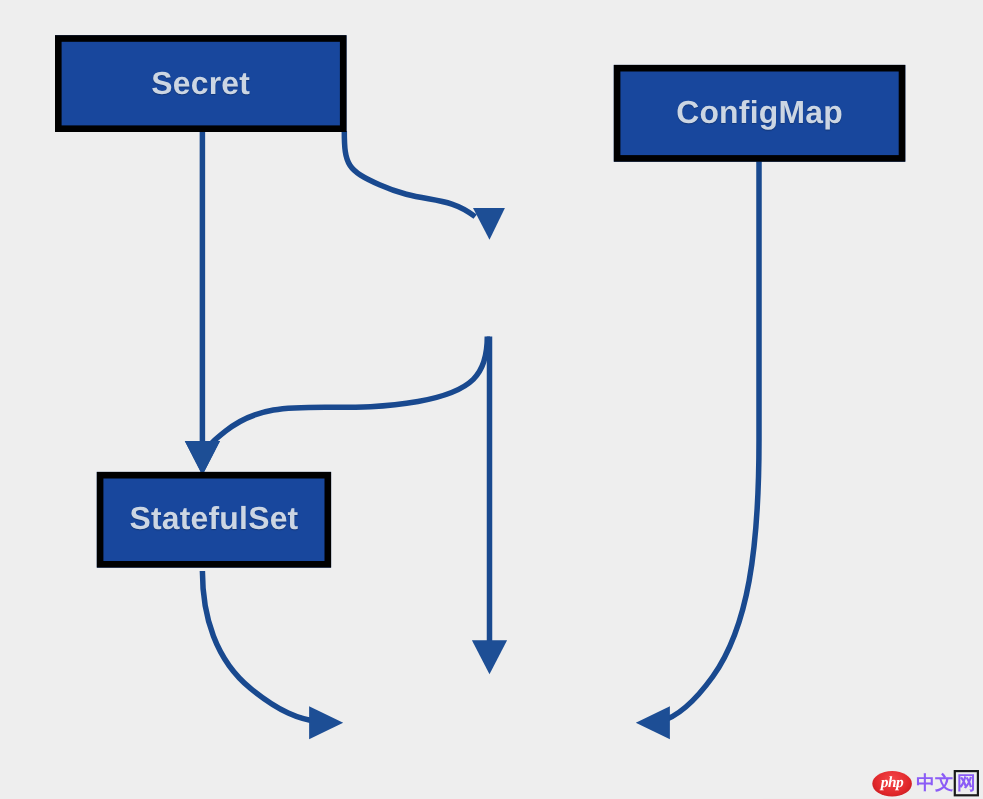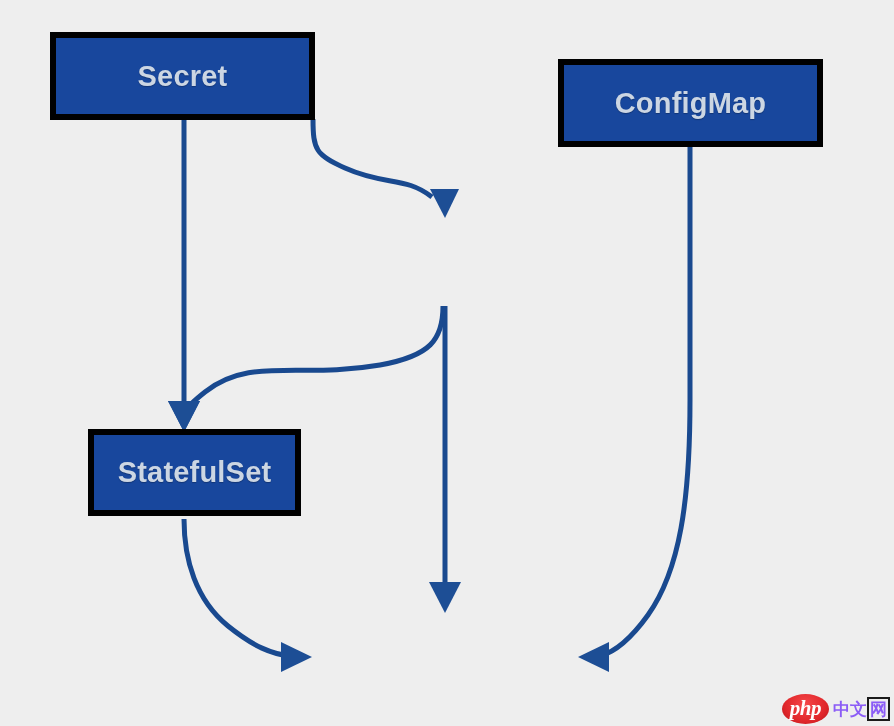--- a/index.html
+++ b/index.html
@@ -72,21 +72,21 @@
     gap: 4px;
     z-index: 5;
     user-select: none;
   }
   #watermark .php-badge {
     background: radial-gradient(ellipse at 50% 35%, #f5484a 0%, #e1272b 60%, #b3151a 100%);
     color: #ffffff;
     font-family: "Liberation Serif", serif;
     font-weight: bold;
     font-style: italic;
-    font-size: 21px;
+    font-size: 14px;
     line-height: 1;
     padding: 4px 8px 5px 8px;
     border-radius: 50%;
     letter-spacing: -0.5px;
   }
   #watermark .cn-text {
     color: #8b5cf6;
     font-family: "DejaVu Sans", sans-serif;
     font-weight: bold;
     font-size: 17px;

